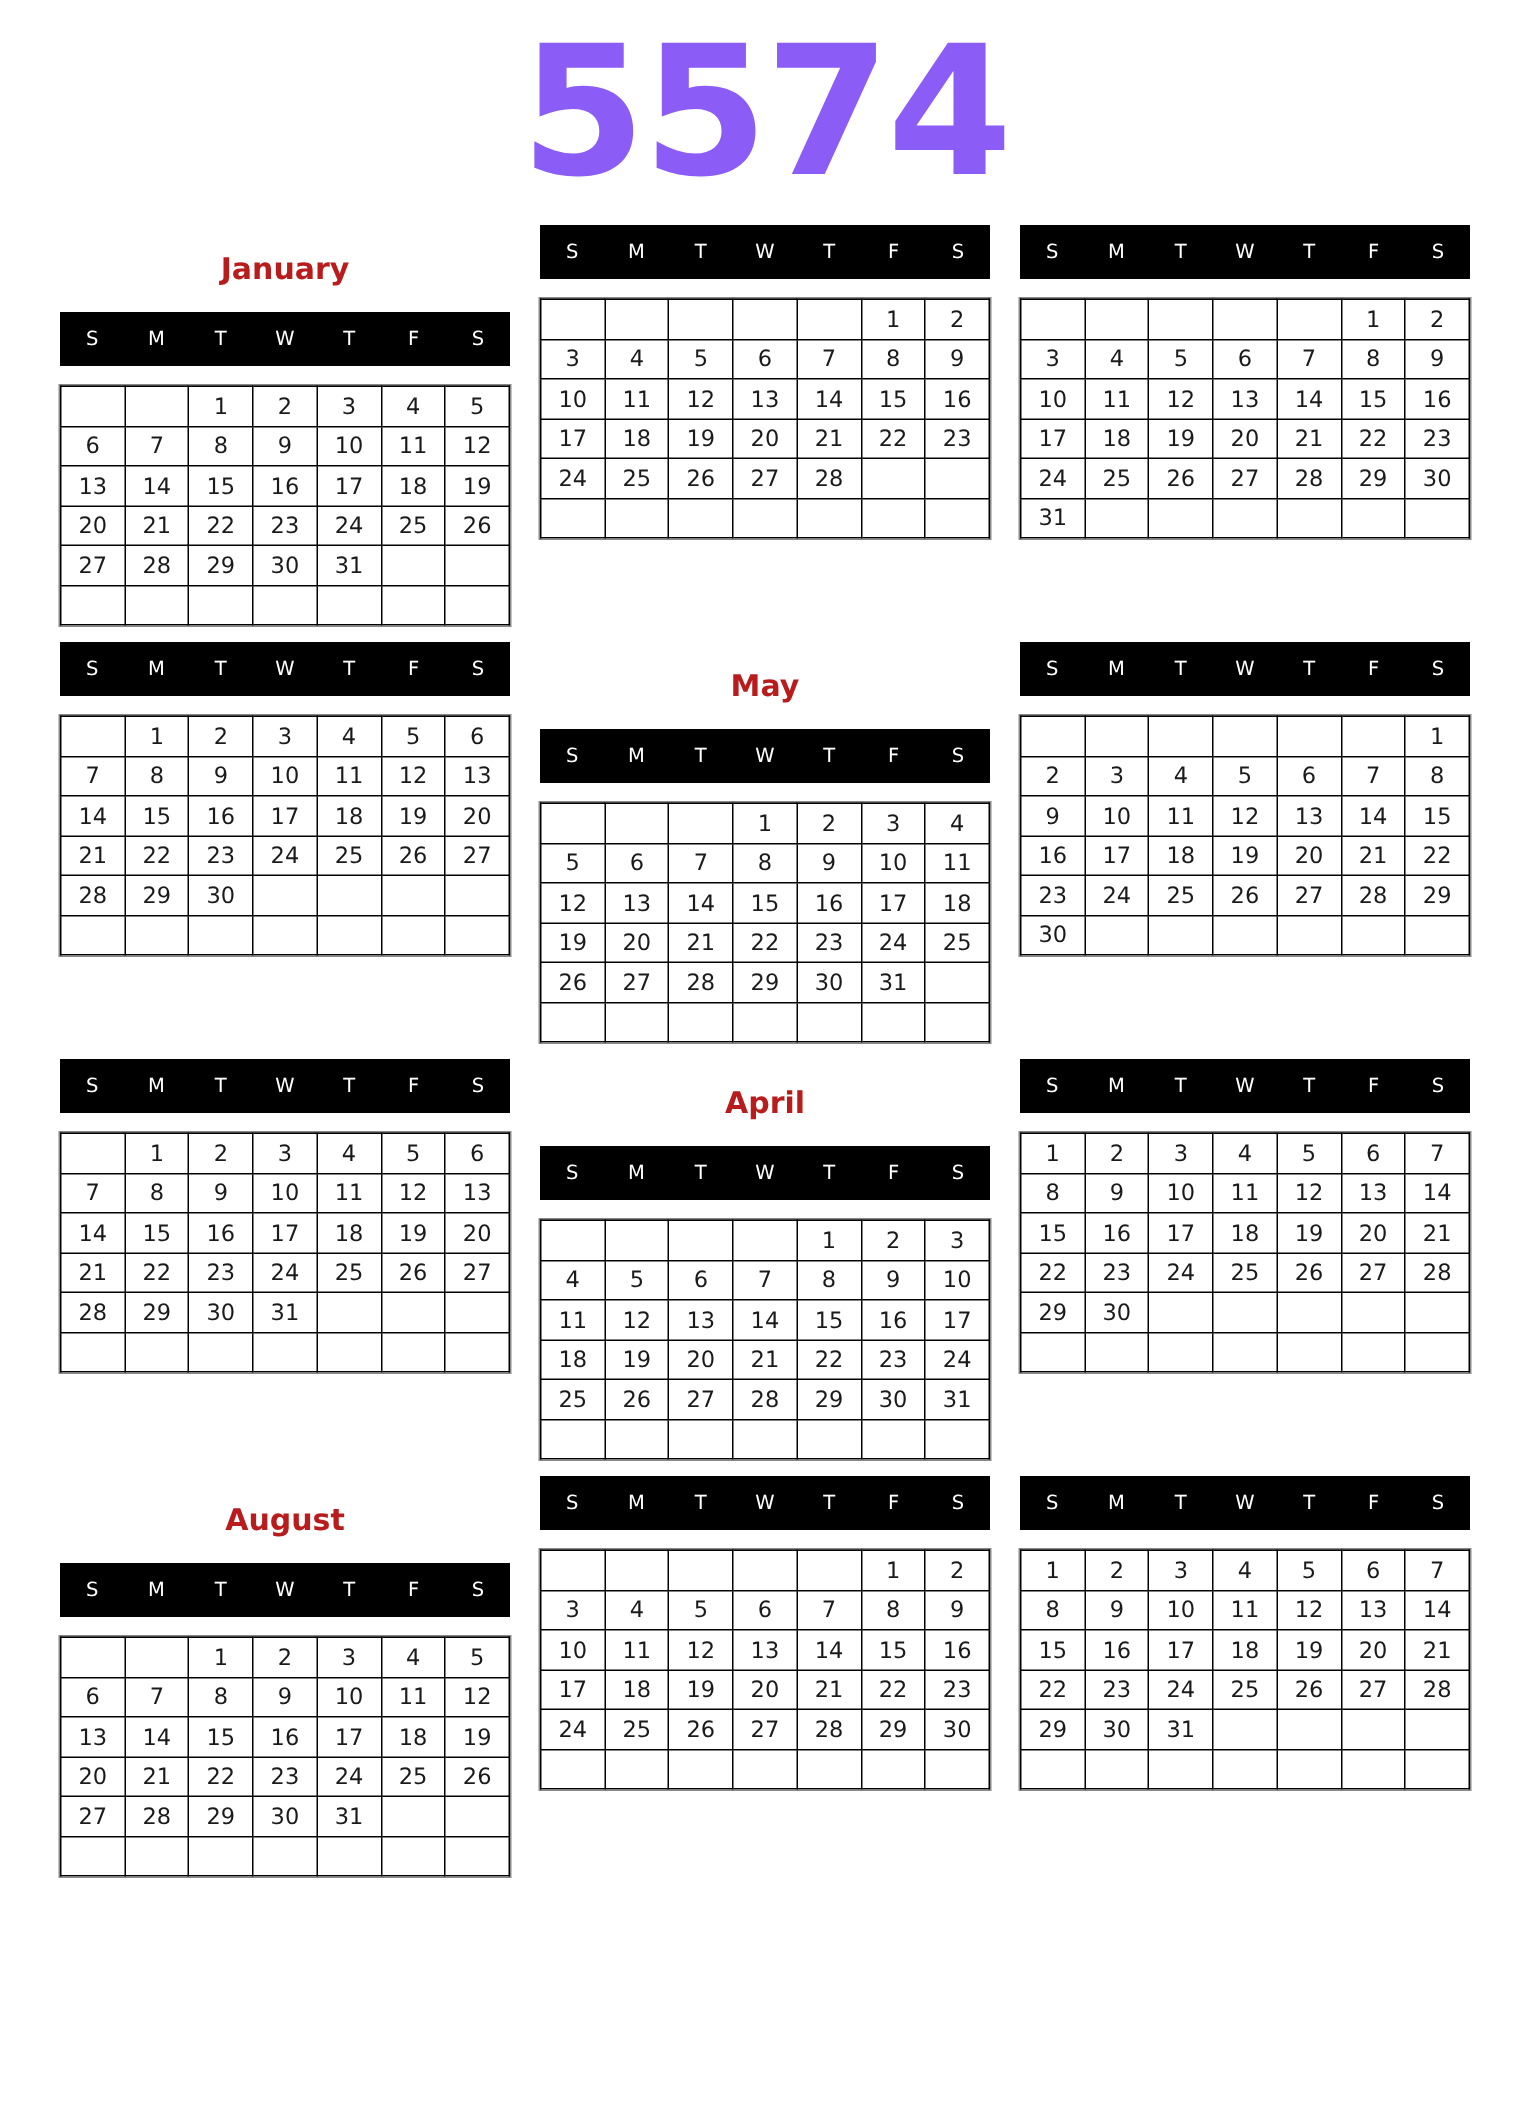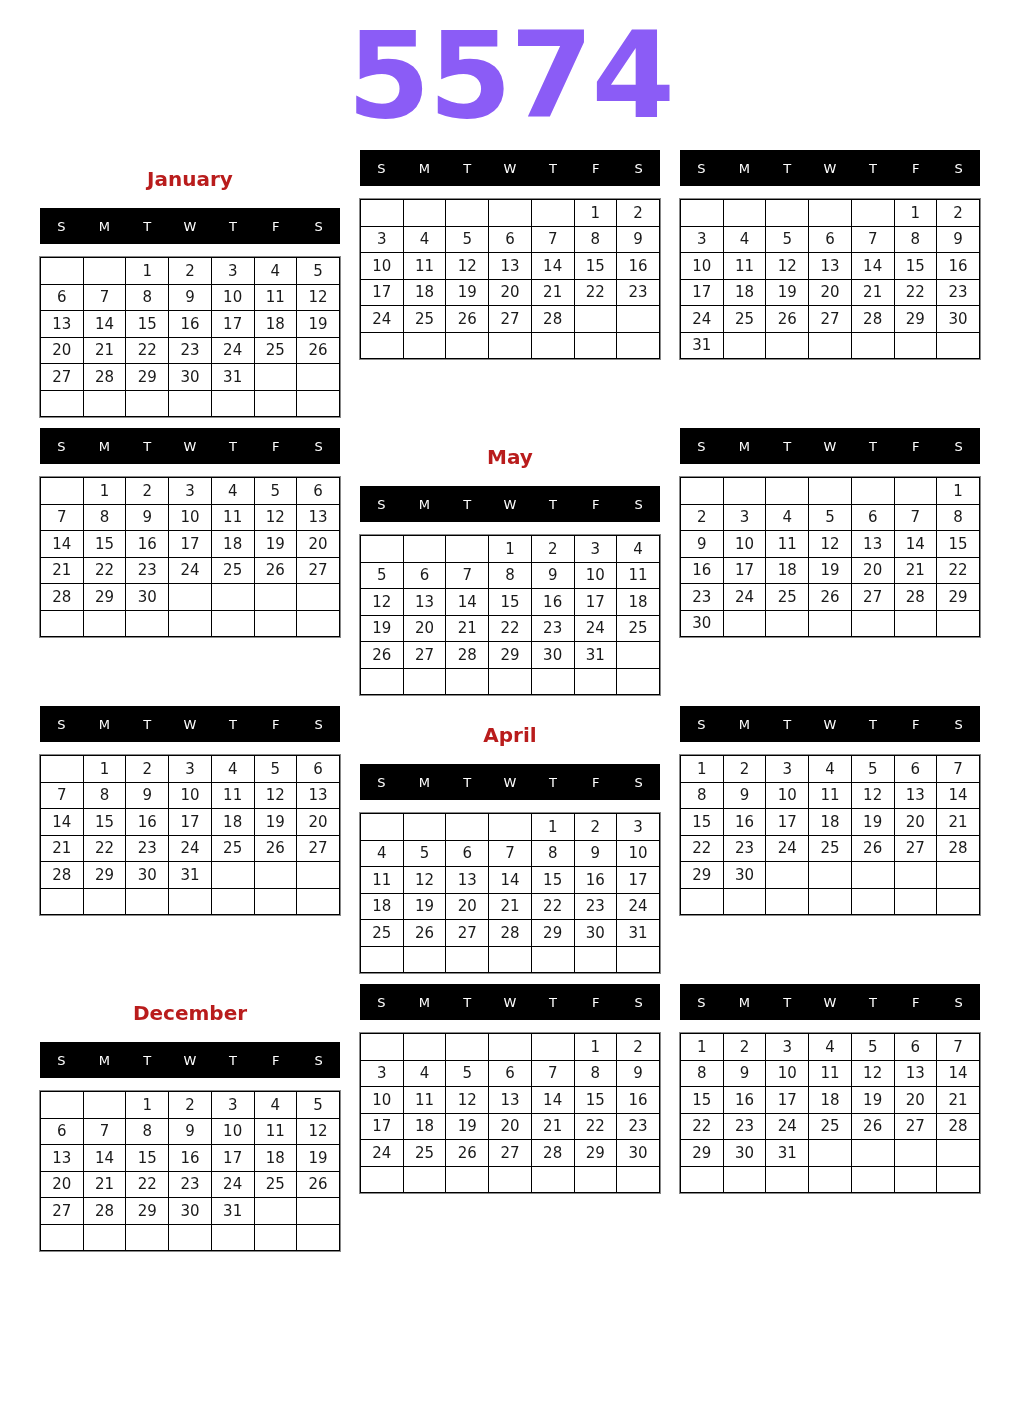--- a/index.html
+++ b/index.html
@@ -695,21 +695,21 @@
             <td></td>
             <td></td>
             <td></td>
             <td></td>
             <td></td>
           </tr>
         </tbody>
       </table>
     </div>
     <div class="month">
-      <div class="month-name">December</div>
+      <div class="month-name">August</div>
       <div class="weekday-bar">
         <span>S</span>
         <span>M</span>
         <span>T</span>
         <span>W</span>
         <span>T</span>
         <span>F</span>
         <span>S</span>
       </div>
       <table class="month-table">

